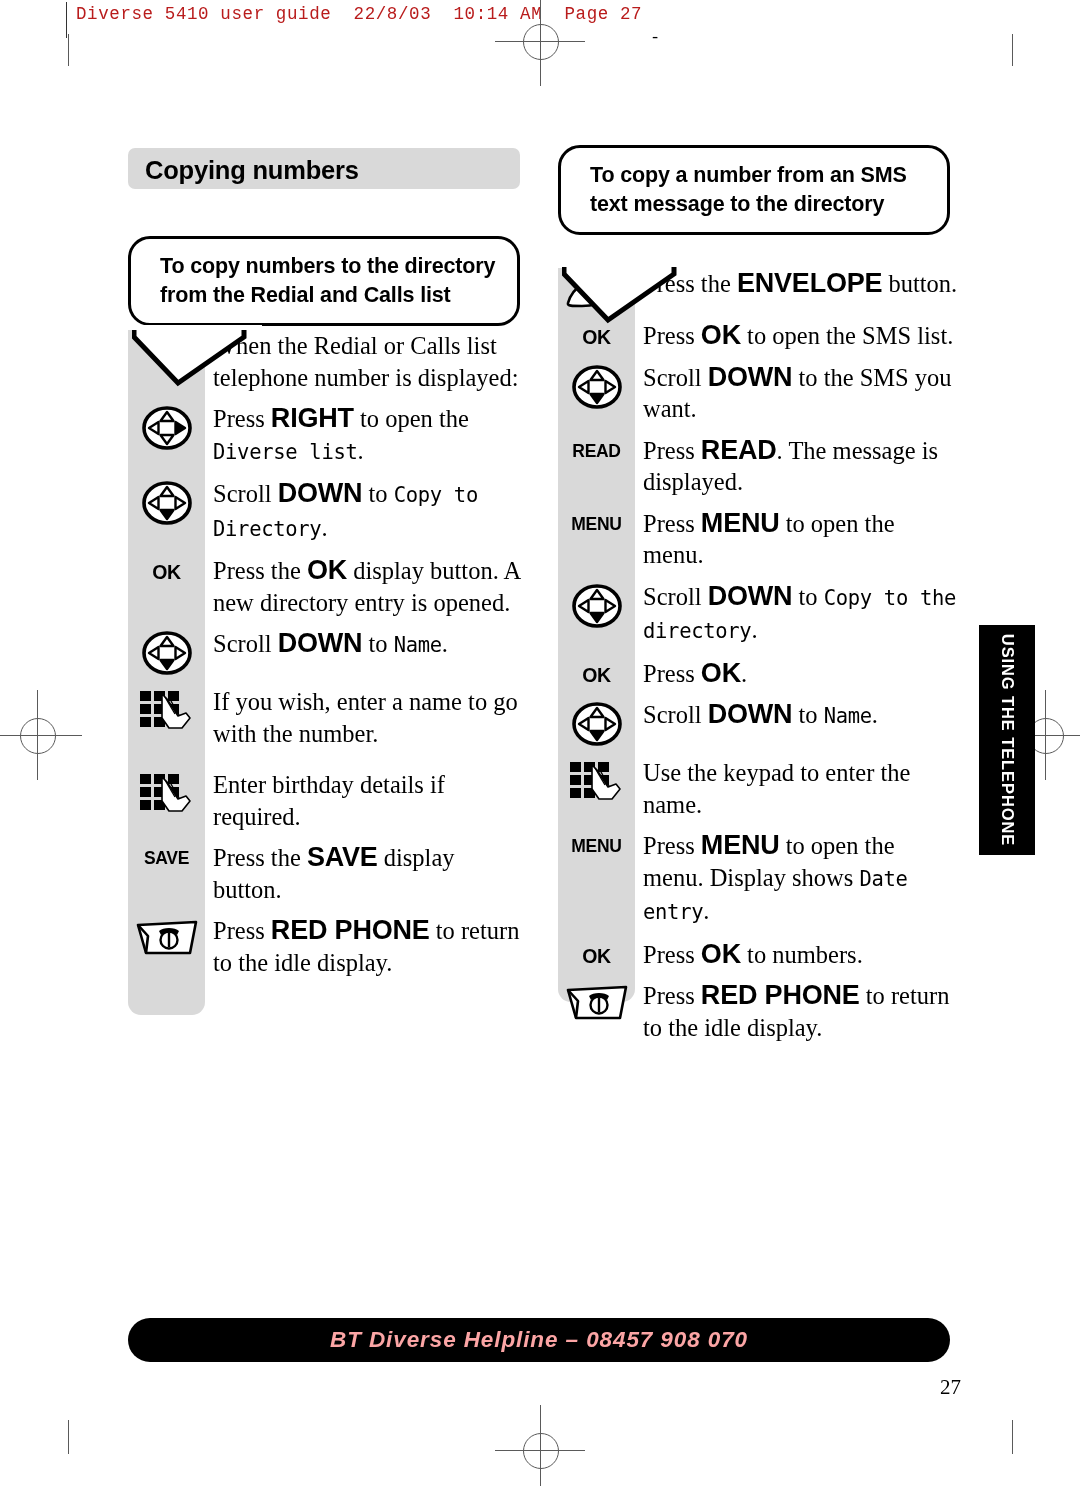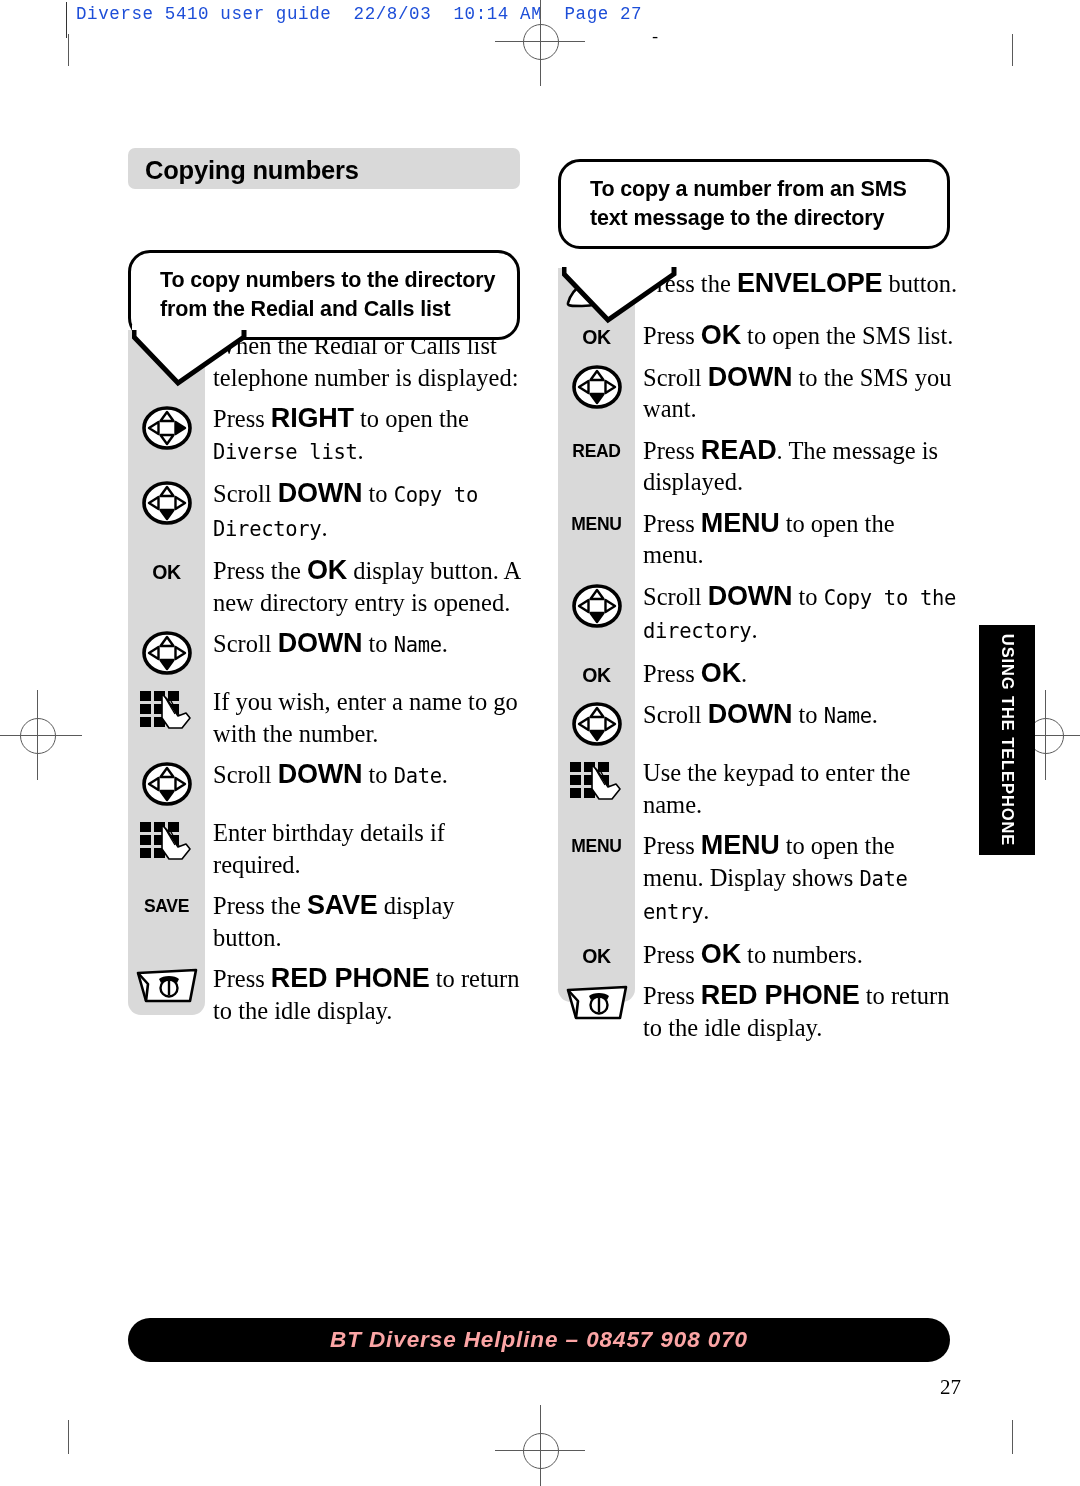--- a/index.html
+++ b/index.html
@@ -8,38 +8,38 @@
 
   
   .printline{position:absolute;background:#5a5a5a;}
   .regmark{position:absolute;}
   .regmark .h{position:absolute;left:0;top:50%;width:100%;height:1px;background:#5a5a5a;}
   .regmark .v{position:absolute;top:0;left:50%;height:100%;width:1px;background:#5a5a5a;}
   .regmark .c{position:absolute;left:50%;top:50%;width:34px;height:34px;margin:-17px 0 0 -17px;
               border:1px solid #5a5a5a;border-radius:50%;background:transparent;}
 
   .slug{position:absolute;left:76px;top:4px;font-family:"Liberation Mono",monospace;
-        font-size:17.5px;letter-spacing:0.6px;white-space:pre;color:#1d4ed8;}
+        font-size:17.5px;letter-spacing:0.6px;white-space:pre;color:#b91c1c;}
   .slugtick{position:absolute;left:66px;top:2px;width:1px;height:36px;background:#333;}
   .slugdash{position:absolute;left:650px;top:28px;font-family:"Liberation Mono",monospace;
         font-size:17px;color:#000;}
 
   
   .page{position:absolute;left:0;top:0;width:1080px;height:1286px;}
 
   
   .titlebar{position:absolute;left:128px;top:148px;width:392px;height:41px;
             background:#d9d9d9;border-radius:7px;}
   .titlebar span{position:absolute;left:17px;top:8px;font-family:"Liberation Sans",sans-serif;
             font-weight:bold;font-size:25.5px;letter-spacing:-0.2px;color:#000;}
 
   
   .bubble{position:absolute;border:3px solid #000;border-radius:22px;background:#fff;
           font-family:"Liberation Sans",sans-serif;font-weight:bold;font-size:21.5px;
-          line-height:29px;letter-spacing:-0.15px;box-sizing:border-box;z-index:5;margin-top:14px;}
+          line-height:29px;letter-spacing:-0.15px;box-sizing:border-box;z-index:5;}
   .bubble .txt{padding:13px 18px 13px 29px;display:block;}
   
   .tail{position:absolute;z-index:6;}
   .tail svg{display:block;}
 
   
   .graycol{position:absolute;background:#d9d9d9;}
   .graycol.l{left:128px;top:330px;width:77px;height:690px;border-radius:0 0 13px 13px;}
   .graycol.r{left:558px;top:268px;width:77px;height:693px;border-radius:0 0 13px 13px;}
 
@@ -205,32 +205,20 @@
             <rect x="16" y="29" width="11" height="10" fill="#000"></rect>
             <rect x="30" y="29" width="11" height="10" fill="#000"></rect>
             <path d="M24 6 L29 11 L40 28 L48 25 L52 30 L44 40 L31 40 L24 30 Z" fill="#fff" stroke="#000" stroke-width="1.6" stroke-linejoin="round"></path>
             <path d="M27 9 L37 26" stroke="#000" stroke-width="1.4"></path>
             <path d="M33 13 L41 27" stroke="#000" stroke-width="1.4"></path>
           </svg>
         </div>
         <div class="cell-txt"><span>If you wish, enter a name to go with the number.</span></div>
       </div>
       <div style="height: 10px;"></div>
-      <div class="row">
-        <div class="cell-icon">
-          <svg class="icon" width="52" height="46" viewBox="0 0 52 46">
-            <ellipse cx="26" cy="23" rx="23" ry="20" fill="#fff" stroke="#000" stroke-width="3.6"></ellipse>
-            <path d="M26 7 L32.5 16 L19.5 16 Z" fill="#fff" stroke="#000" stroke-width="2.4" stroke-linejoin="round"></path>
-            <path d="M26 39 L19.5 30 L32.5 30 Z" fill="#000" stroke="#000" stroke-width="2.4" stroke-linejoin="round"></path>
-            <path d="M8 23 L17.5 17 L17.5 29 Z" fill="#fff" stroke="#000" stroke-width="2.4" stroke-linejoin="round"></path>
-            <path d="M44 23 L34.5 17 L34.5 29 Z" fill="#fff" stroke="#000" stroke-width="2.4" stroke-linejoin="round"></path>
-          </svg>
-        </div>
-        <div class="cell-txt"><span>Scroll </span><b class="k">DOWN</b><span> to </span><span class="lcd">Date</span><span>.</span></div>
-      </div>
       <div style="height: 10px;"></div>
       <div class="row">
         <div class="cell-icon">
           <svg class="icon" width="58" height="44" viewBox="0 0 58 44">
             <rect x="2" y="3" width="11" height="10" fill="#000"></rect>
             <rect x="16" y="3" width="11" height="10" fill="#000"></rect>
             <rect x="30" y="3" width="11" height="10" fill="#000"></rect>
             <rect x="2" y="16" width="11" height="10" fill="#000"></rect>
             <rect x="16" y="16" width="11" height="10" fill="#000"></rect>
             <rect x="30" y="16" width="11" height="10" fill="#000"></rect>

